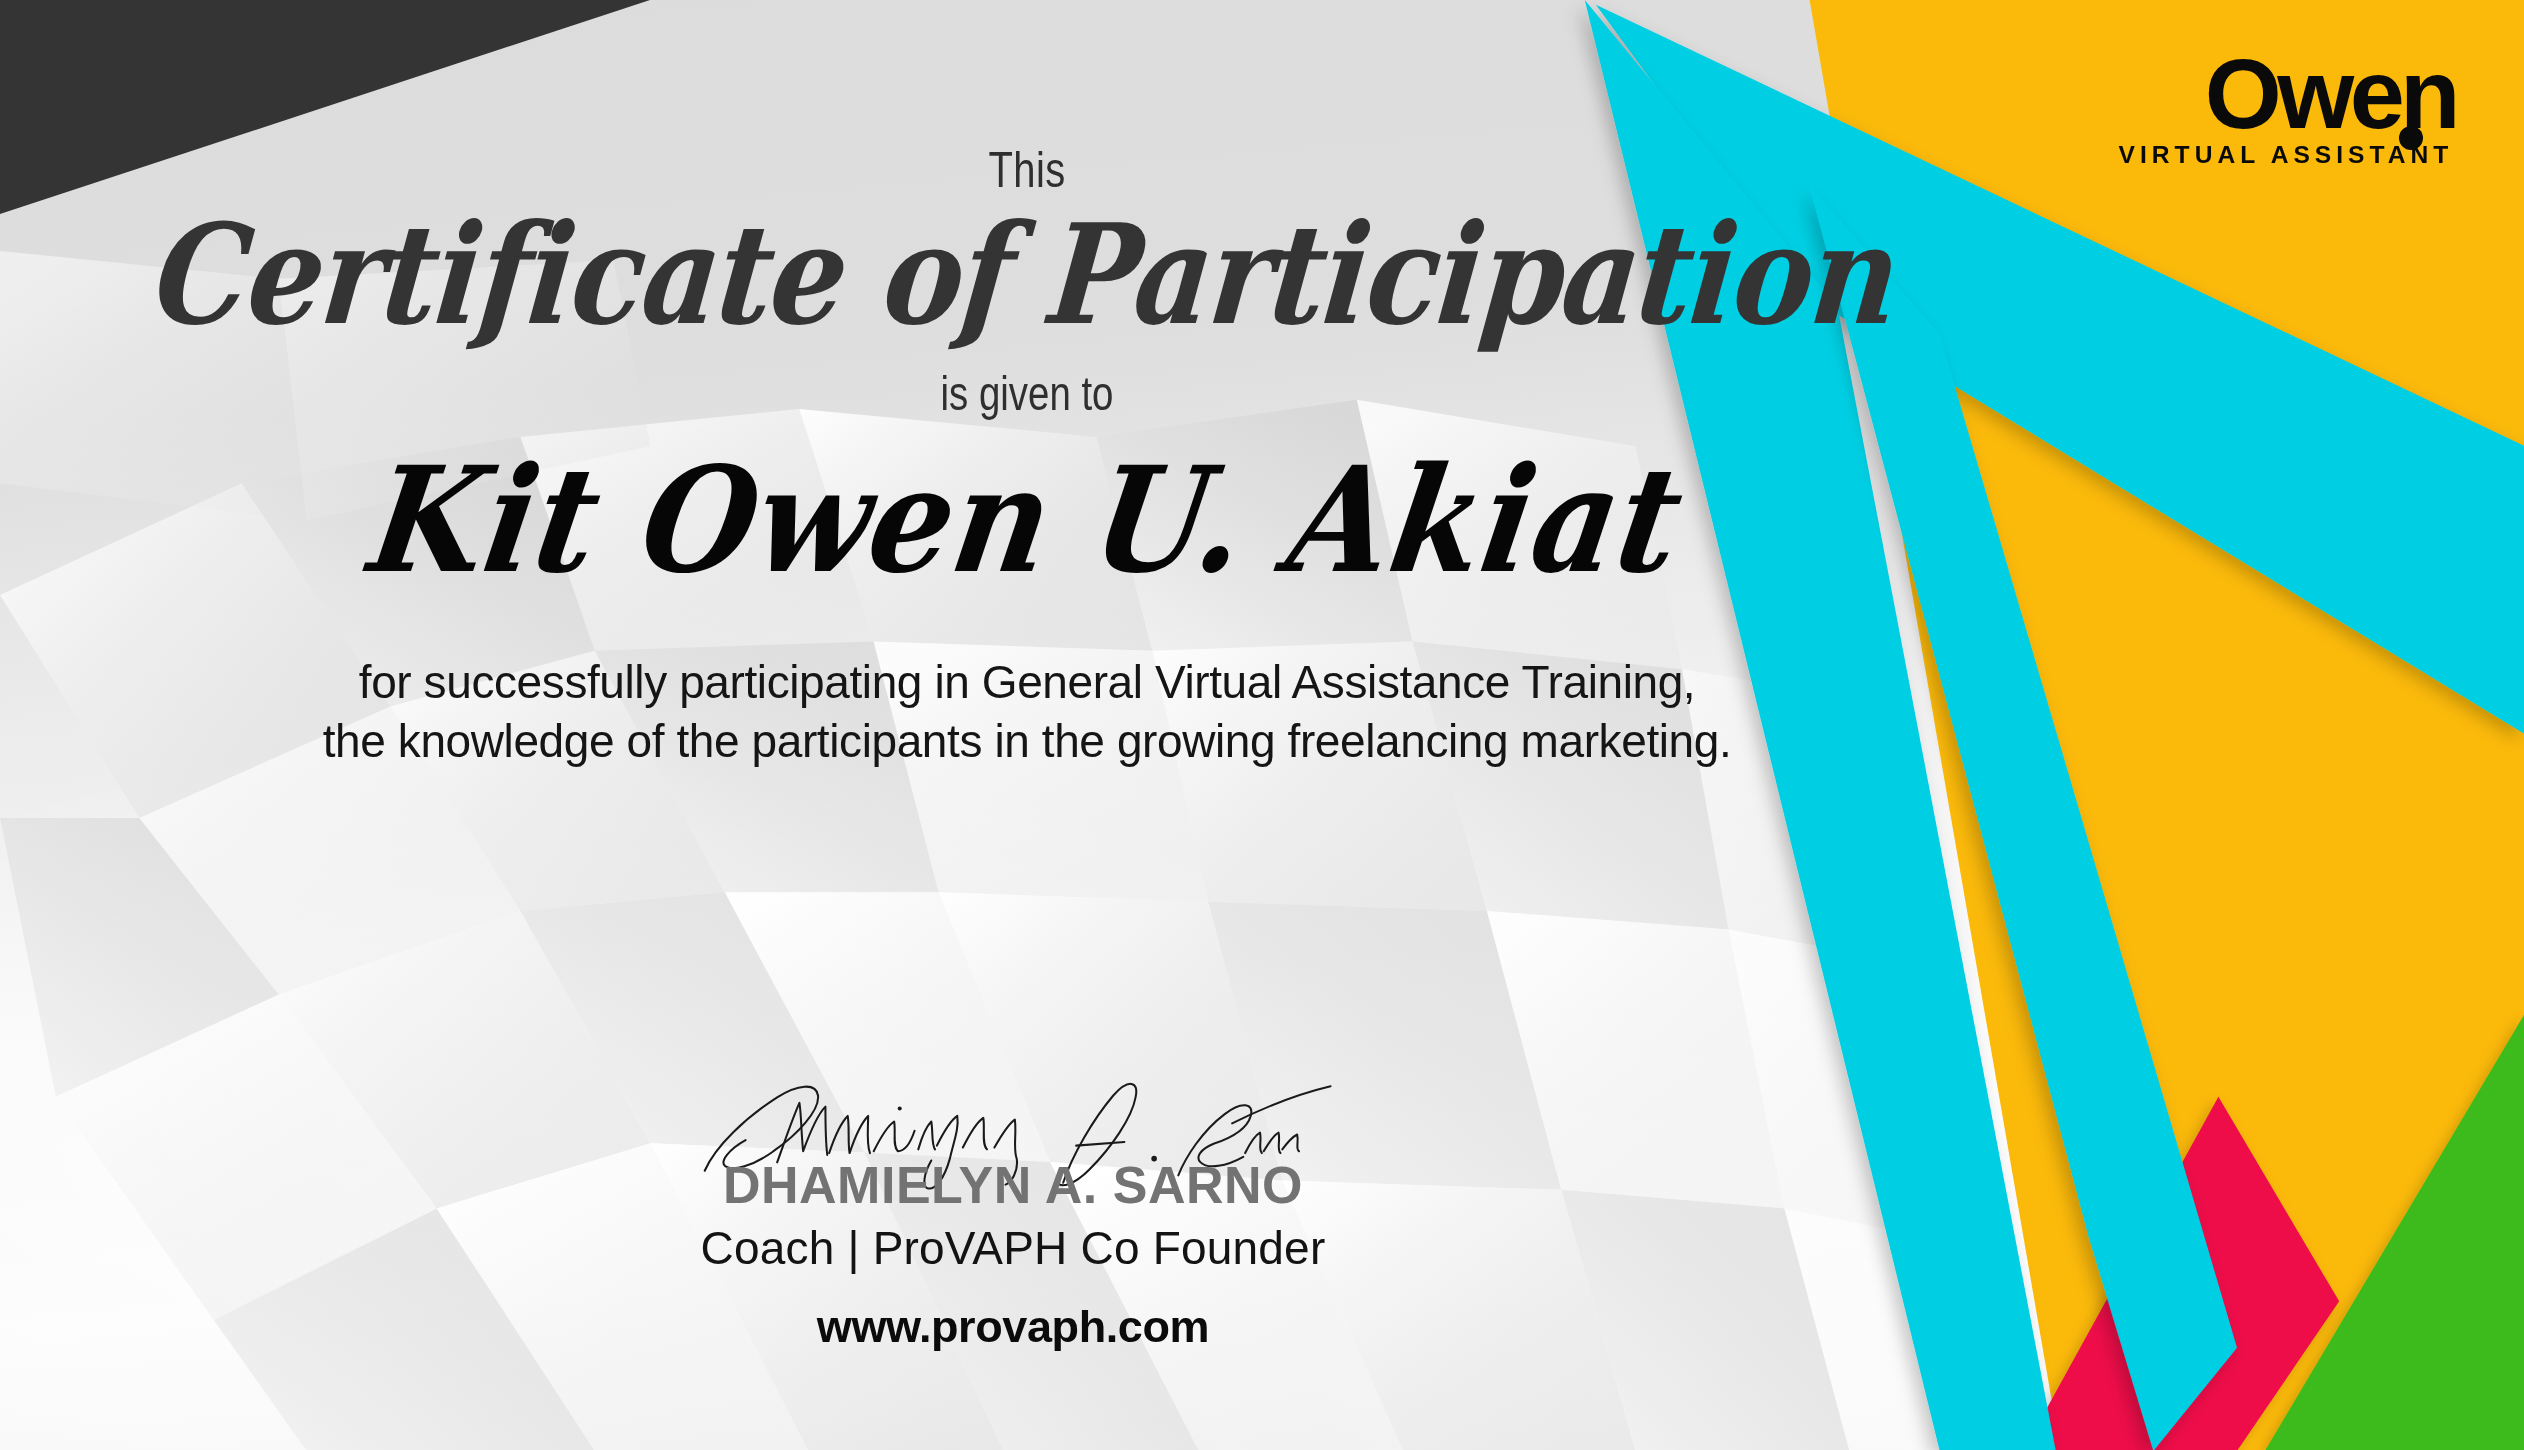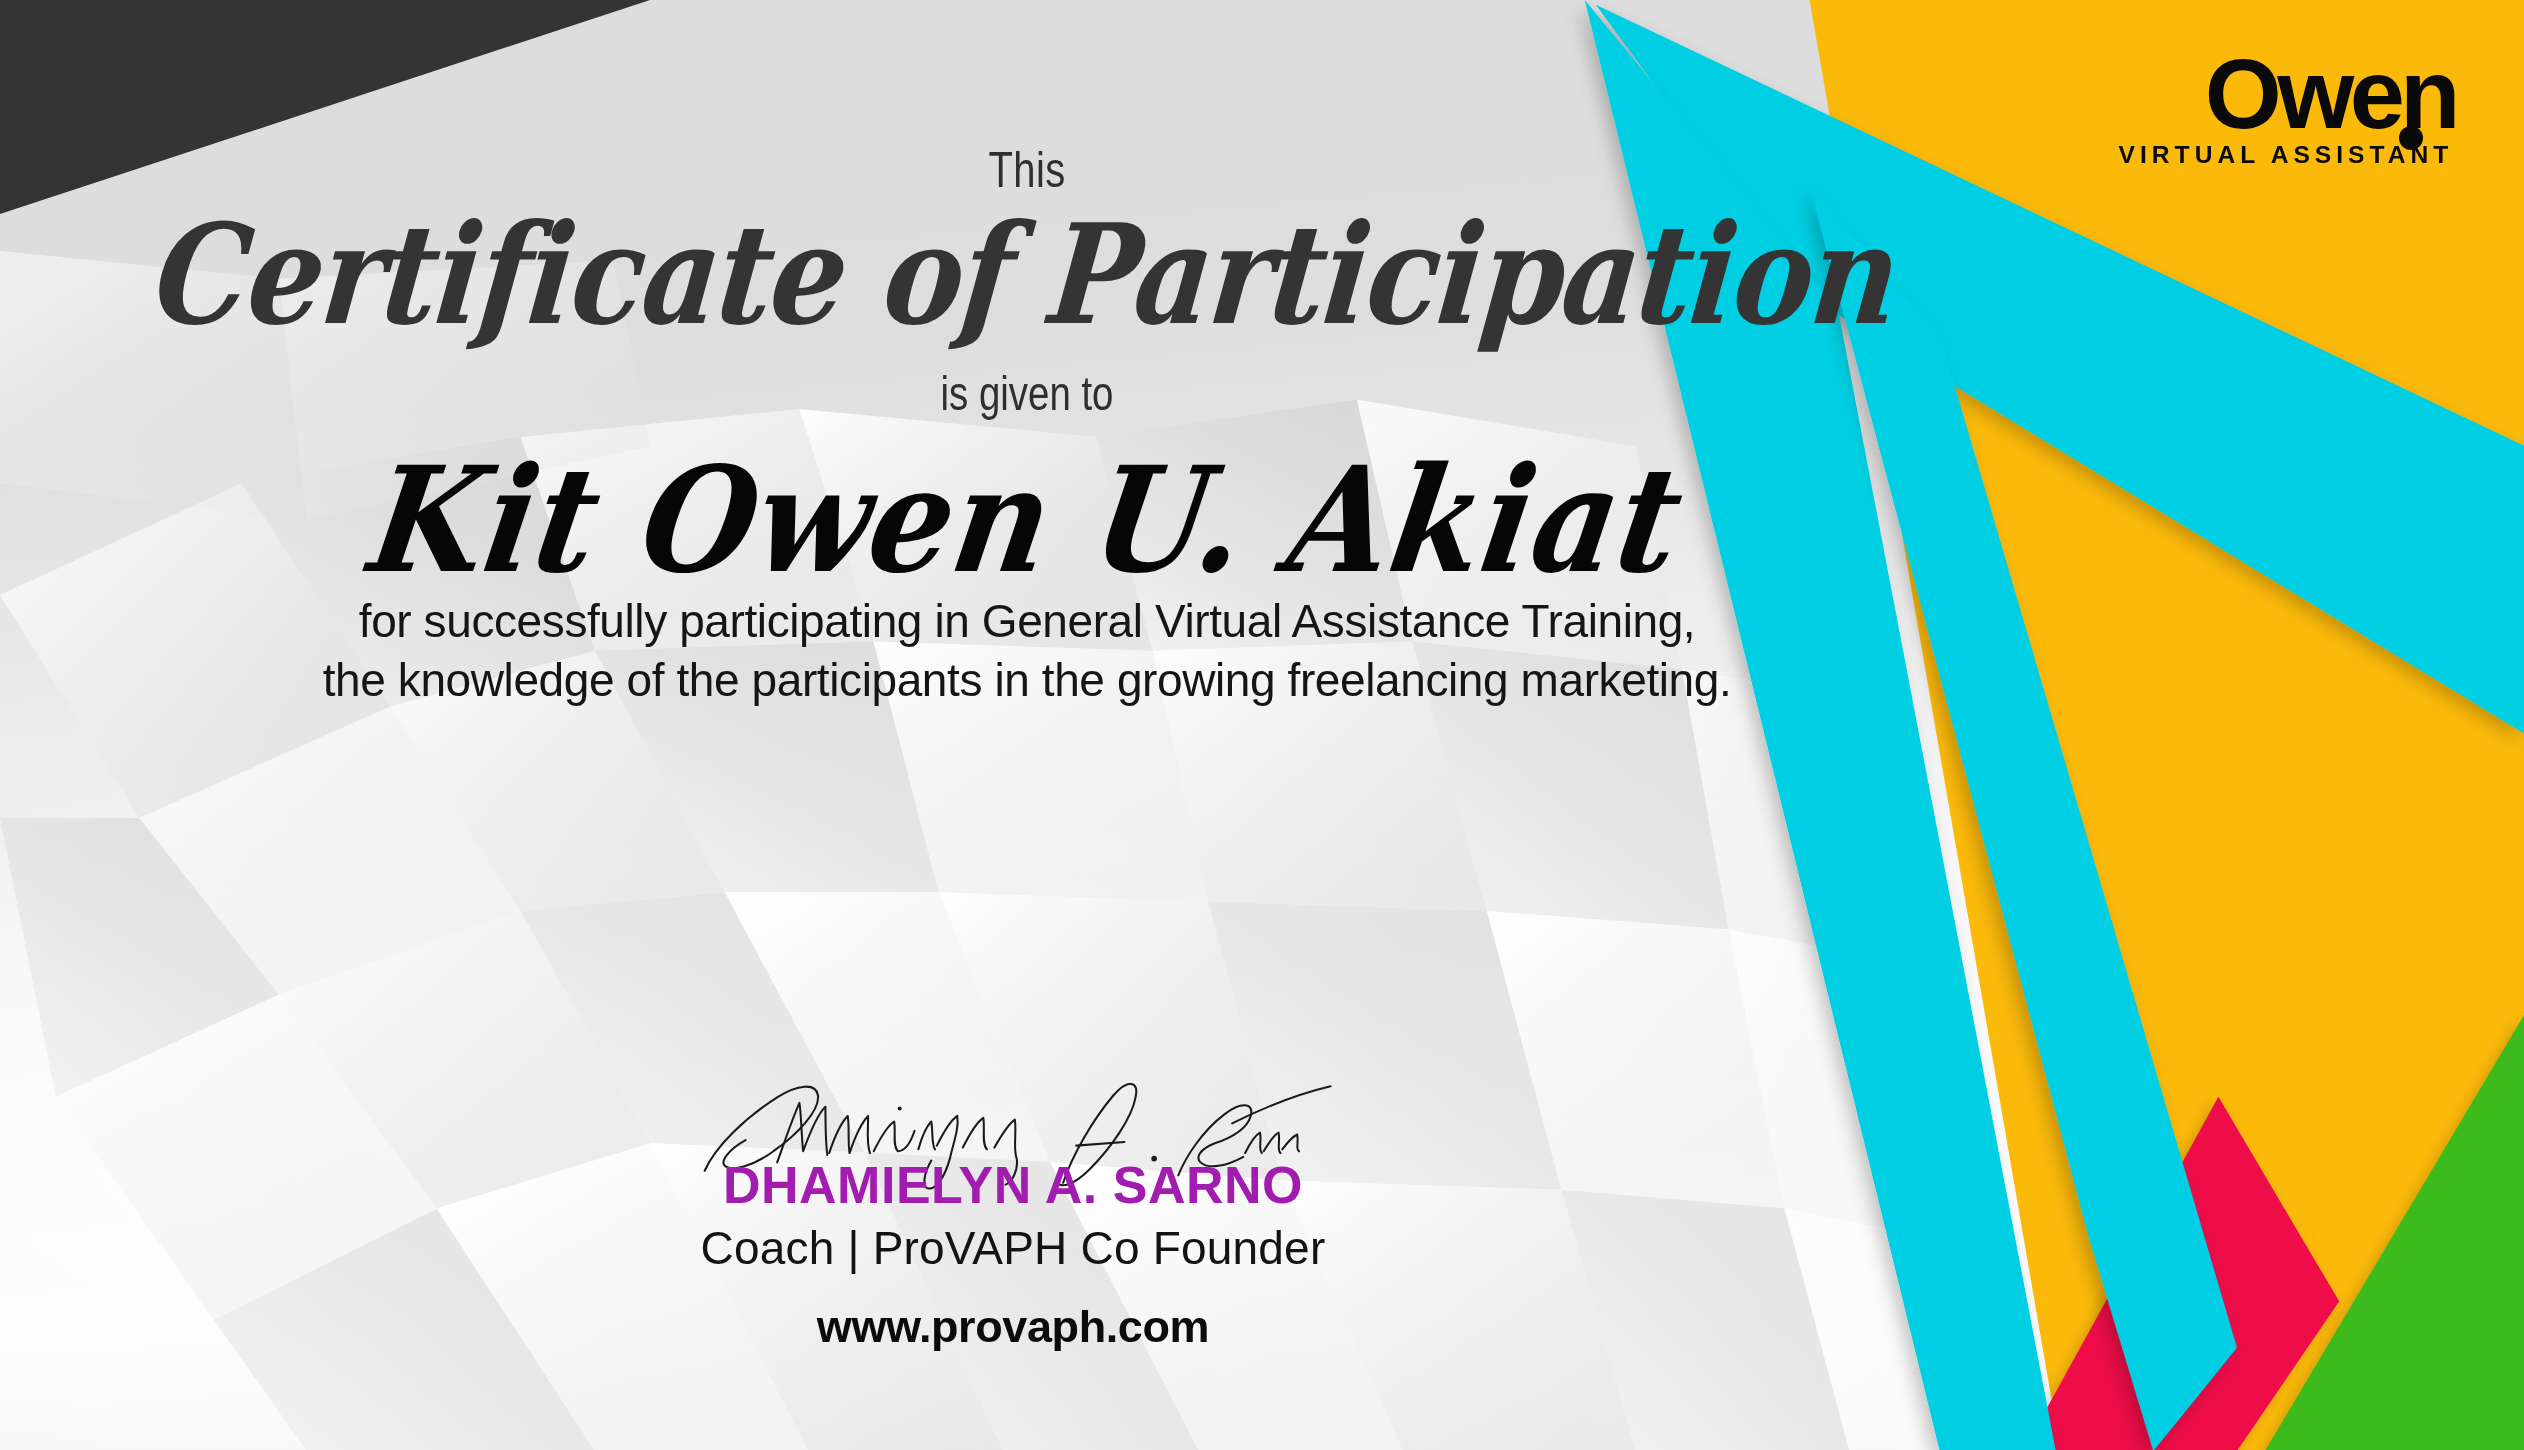--- a/index.html
+++ b/index.html
@@ -134,20 +134,21 @@
     font-style: italic;
     font-weight: bold;
     font-size: 130px;
     line-height: 1.1;
     color: #060606;
     letter-spacing: 0.9px;
     transform: skewX(-9deg) scaleY(1.12);
   }
 
   .body-text {
+    margin-top: 61px;
     font-family: "Liberation Sans", sans-serif;
     font-size: 46px;
     font-weight: 300;
     line-height: 1.30;
     color: #151515;
     letter-spacing: -0.4px;
   }
   .body-text .date {
     font-weight: bold;
     letter-spacing: -0.6px;
@@ -166,21 +167,21 @@
     width: 650px;
     height: 123px;
     margin: 0 auto -41px auto;
     display: block;
   }
   .sig-name {
     font-family: "Liberation Sans", sans-serif;
     font-weight: bold;
     font-size: 52px;
     letter-spacing: 0.5px;
-    color: #a21caf;
+    color: #737373;
     position: relative;
   }
   .sig-role {
     font-family: "Liberation Sans", sans-serif;
     font-weight: 300;
     font-size: 46px;
     color: #131313;
     margin-top: 5.6px;
     letter-spacing: 0.2px;
     text-align: center;

